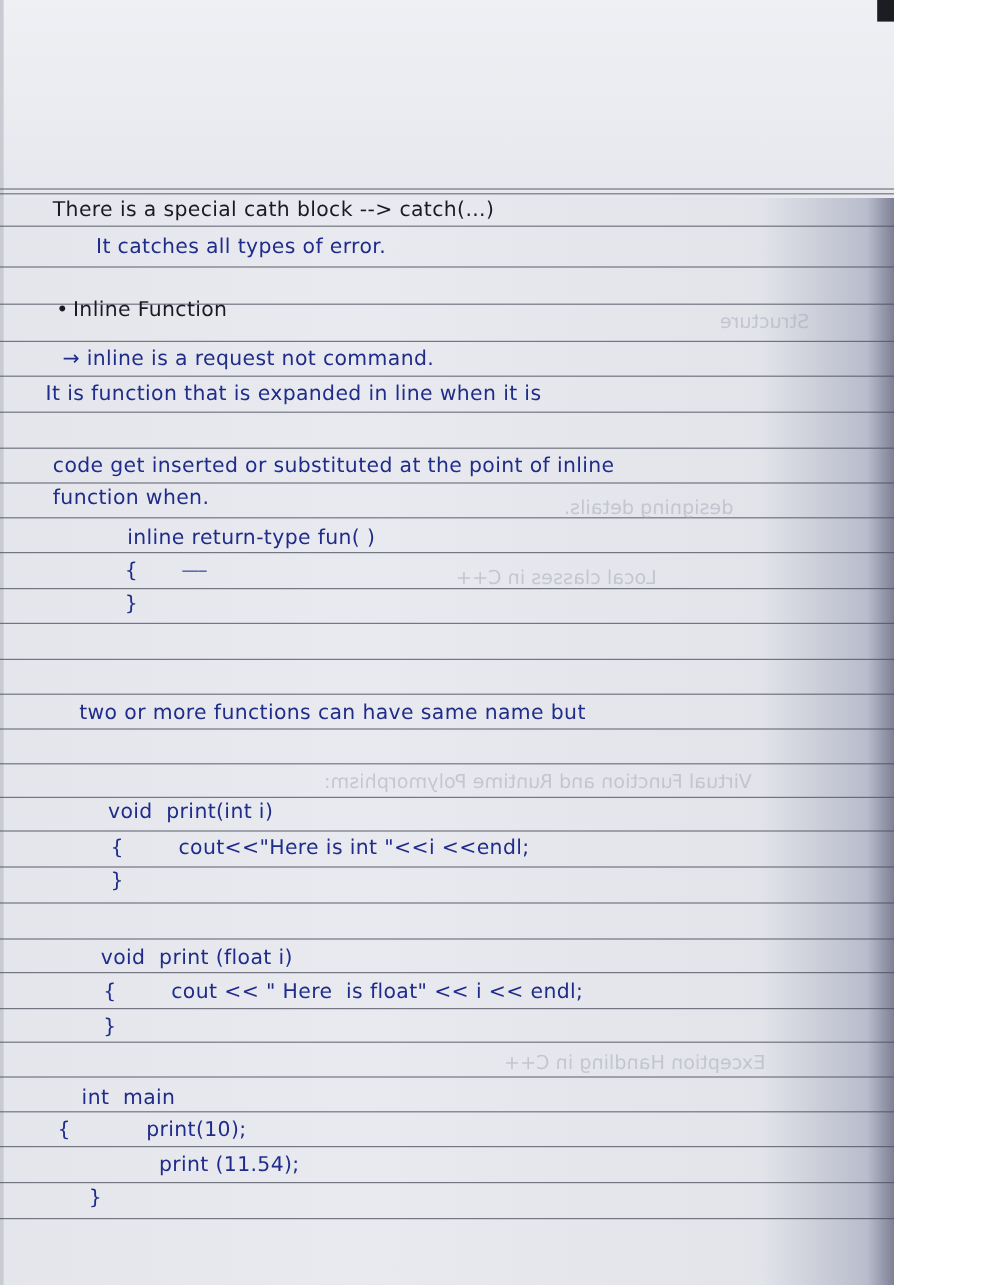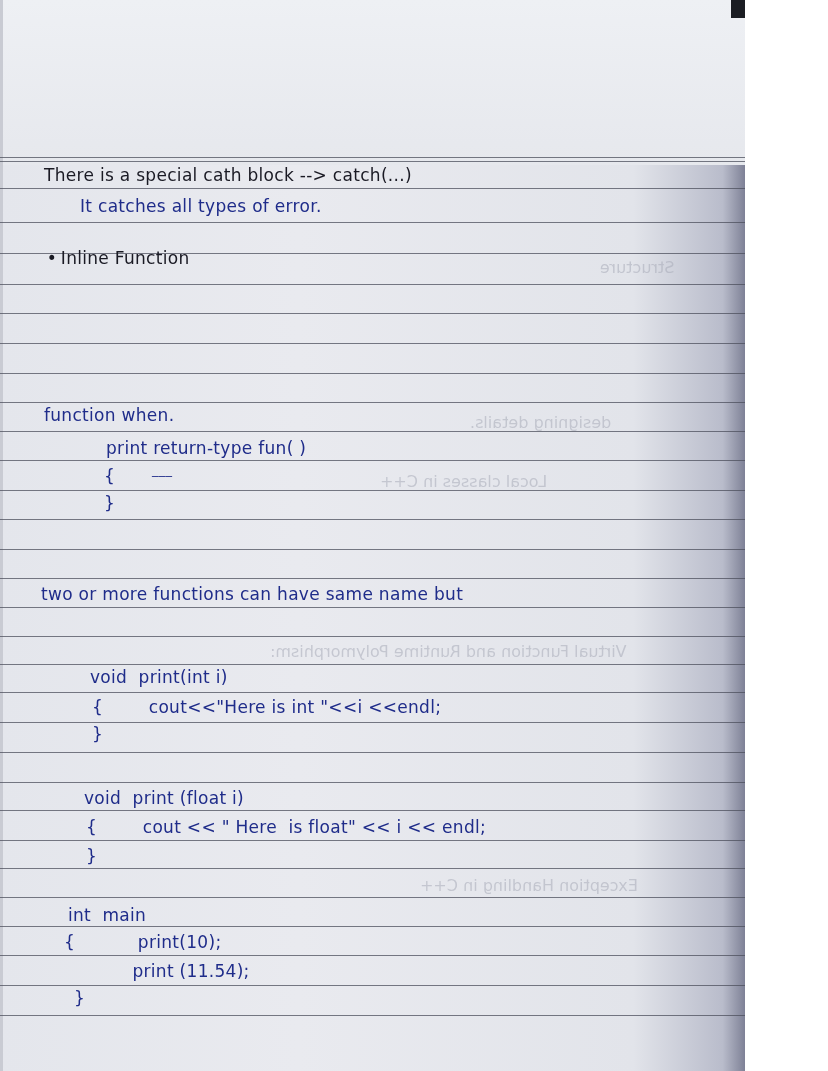--- a/index.html
+++ b/index.html
@@ -89,32 +89,35 @@
   <div class="ghost" style="left:270px; top:642px">Virtual Function and Runtime Polymorphism:</div>
   <div class="ghost" style="left:420px; top:876px">Exception Handling in C++</div>
 
   <div class="line" style="left:80px; top:196px">It catches all types of error.</div>
   <div class="line heading" style="left:44px; top:165px">There is a special cath block --&gt; catch(...)</div>
 
   <div class="line heading" style="left:24px; top:228px">
     <span class="bullet">•</span><span>Inline Function</span>
   </div>
 
+  <div class="line" style="left:52px; top:289px">→ inline is a request not command.</div>
+  <div class="line" style="left:38px; top:318px">It is function that is expanded in line when it is</div>
+  <div class="line" style="left:44px; top:378px">code get inserted or substituted at the point of inline</div>
   <div class="line" style="left:44px; top:405px">function when.</div>
 
-  <div class="line" style="left:106px; top:438px">print return-type fun( )</div>
+  <div class="line" style="left:106px; top:438px">inline return-type fun( )</div>
   <div class="line" style="left:104px; top:466px">{</div>
   <div class="line" style="left:152px; top:462px; font-size:13px">___</div>
   <div class="line" style="left:104px; top:493px">}</div>
 
-  <div class="line" style="left:41px; top:584px">two or more functions can have same name but</div>
+  <div class="line" style="left:66px; top:584px">two or more functions can have same name but</div>
 
   <div class="line" style="left:90px; top:667px">void  print(int i)</div>
   <div class="line" style="left:92px; top:697px">{        cout&lt;&lt;"Here is int "&lt;&lt;i &lt;&lt;endl;</div>
   <div class="line" style="left:92px; top:724px">}</div>
   <div class="line" style="left:84px; top:788px">void  print (float i)</div>
   <div class="line" style="left:86px; top:817px">{        cout &lt;&lt; " Here  is float" &lt;&lt; i &lt;&lt; endl;</div>
   <div class="line" style="left:86px; top:846px">}</div>
   <div class="line" style="left:68px; top:905px">int  main</div>
-  <div class="line" style="left:64px; top:932px">{           print(10);</div>
+  <div class="line" style="left:48px; top:932px">{           print(10);</div>
   <div class="line" style="left:64px; top:961px">            print (11.54);</div>
   <div class="line" style="left:74px; top:988px">}</div>
 </div>
 
 </body></html>

